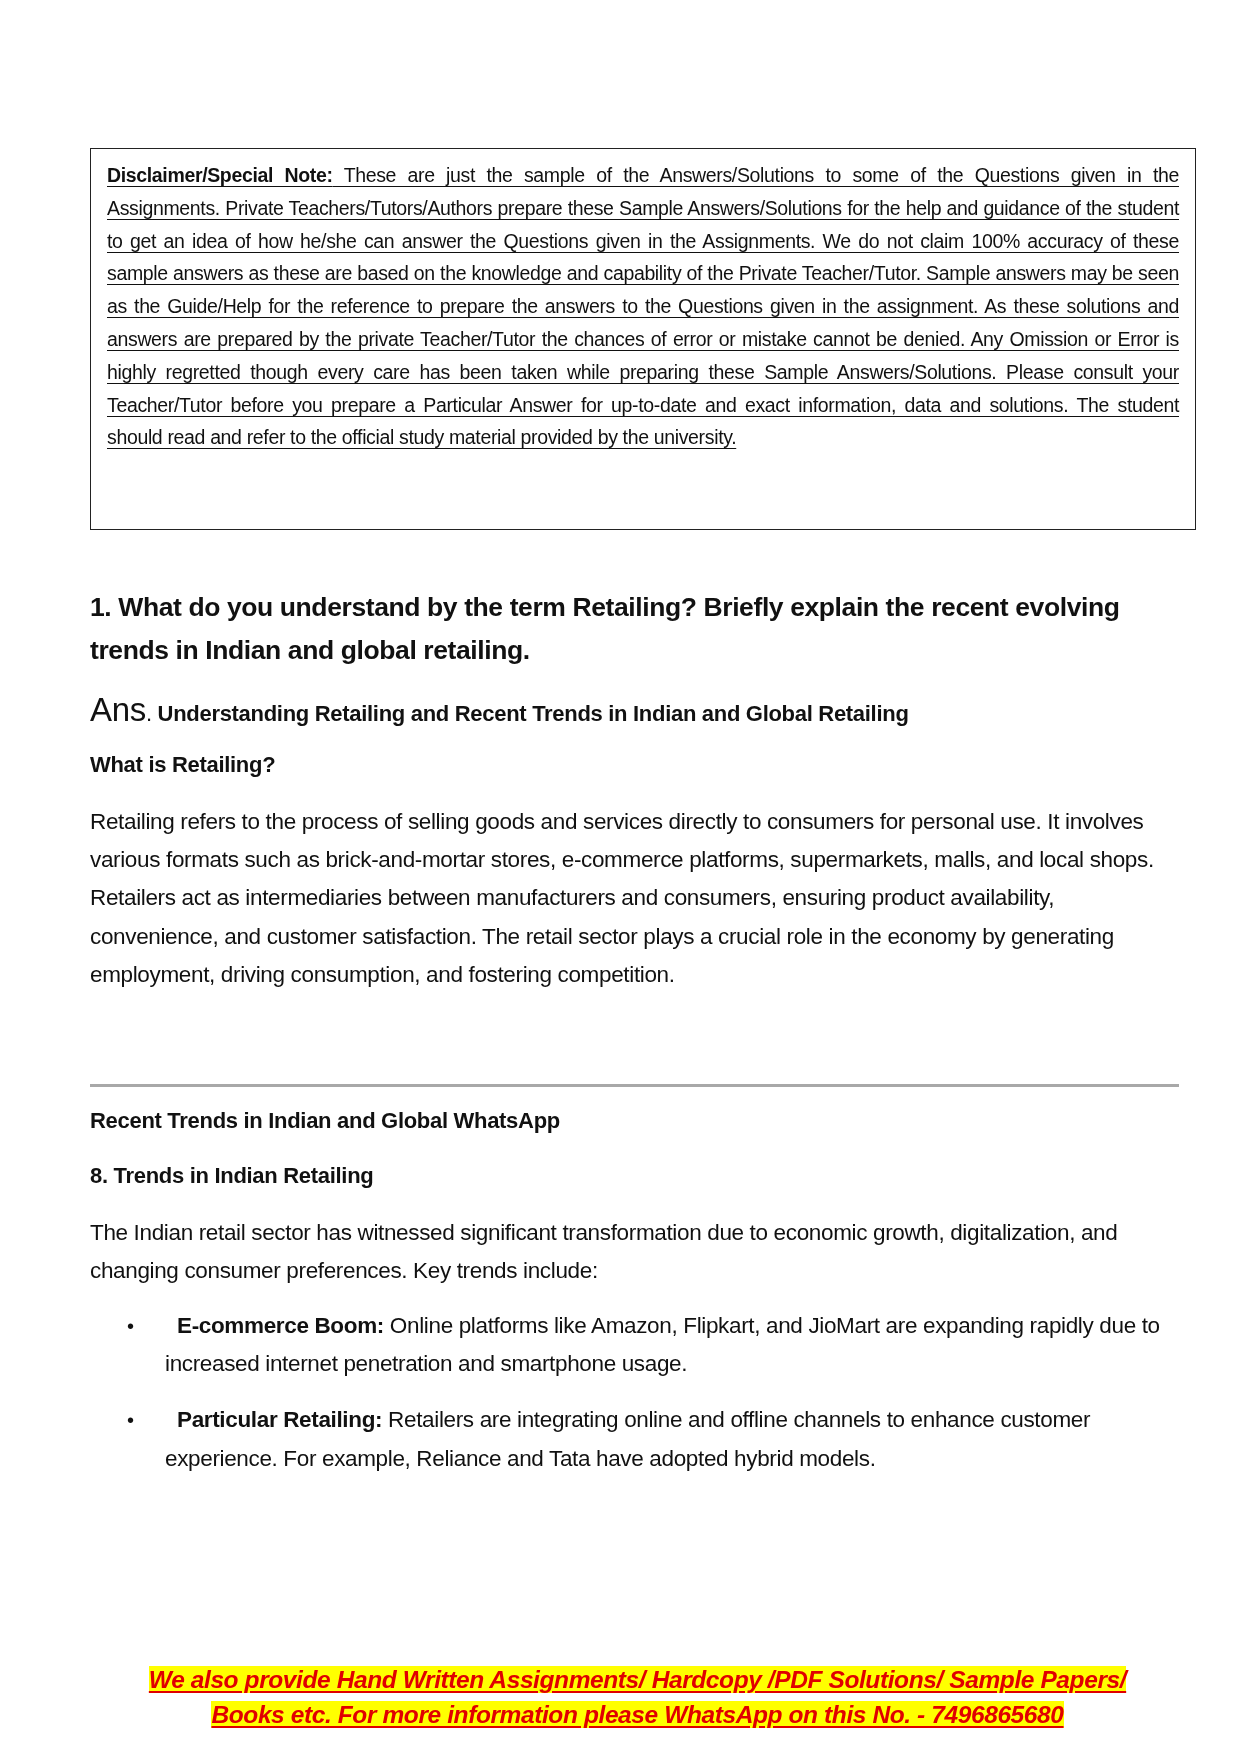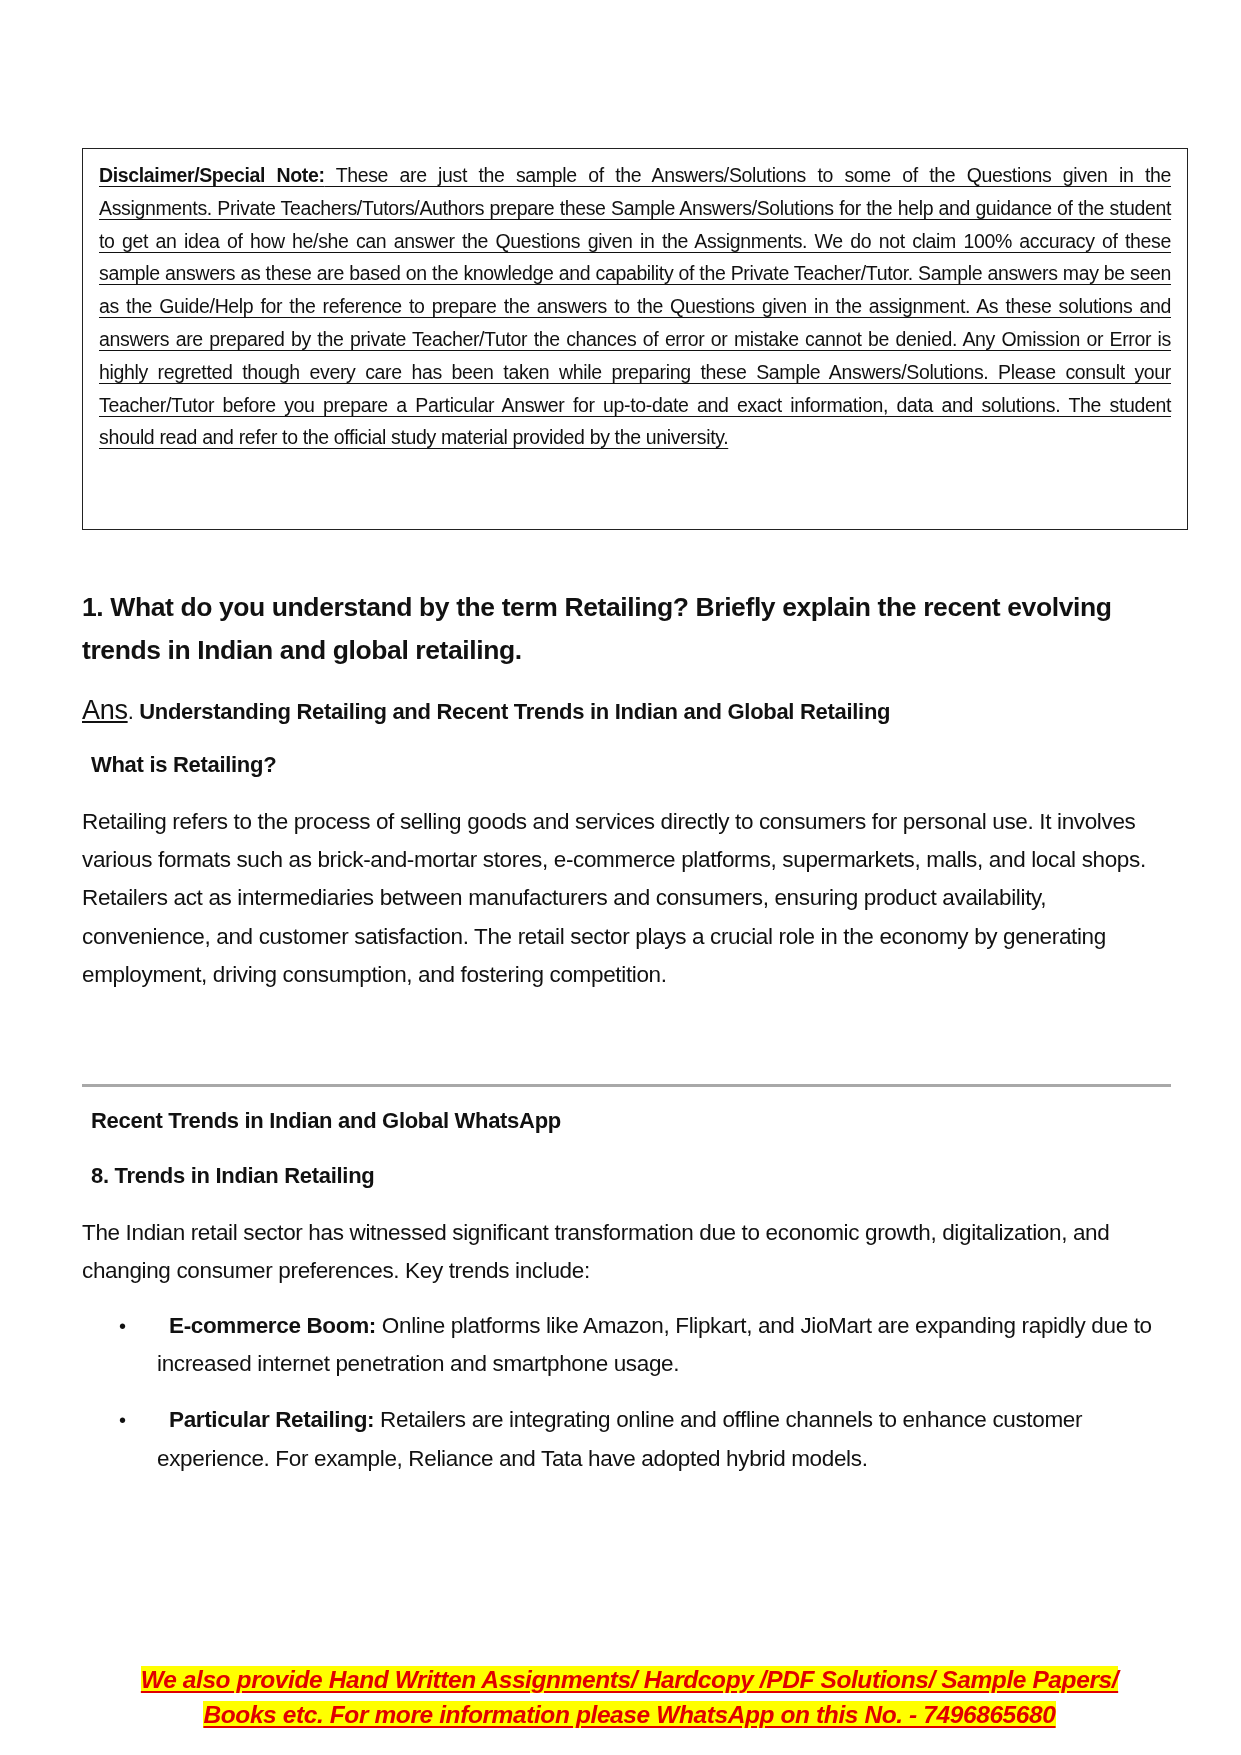--- a/index.html
+++ b/index.html
@@ -1,18 +1,18 @@
 <!DOCTYPE html>
 <html><head>
   <meta charset="utf-8">
   <style>
     html, body { margin: 0; padding: 0; background: #ffffff; }
     body { width: 1241px; height: 1755px; position: relative; overflow: hidden;
            font-family: "Liberation Sans", "DejaVu Sans", sans-serif; color: #111; }
-    .page { position: absolute; left: 8px; top: 0; width: 1071px; height: 1755px; }
+    .page { position: absolute; left: 16px; top: 0; width: 1071px; height: 1755px; }
 
     .disclaimer-box {
       position: absolute; left: 74px; top: 148px; width: 1106px; height: 382px;
       border: 1.5px solid #222; box-sizing: border-box;
       padding: 10px 16px 0 16px;
     }
     .disclaimer-text {
       font-size: 19.5px; line-height: 32.8px; text-align: justify;
       text-decoration: underline; text-underline-offset: 4px; color: #111;
       font-family: "Liberation Sans", sans-serif; letter-spacing: -0.35px;
@@ -20,25 +20,25 @@
     .disclaimer-text b { font-weight: bold; }
 
     .q-heading {
       position: absolute; left: 74px; top: 586px; width: 1080px;
       font-size: 26.5px; line-height: 43px; font-weight: bold; letter-spacing: -0.4px;
     }
     .ans-line {
       position: absolute; left: 74px; top: 692px; width: 1100px;
       font-weight: bold; font-size: 22px; line-height: 36px; letter-spacing: -0.3px;
     }
-    .ans-line .ans-prefix { font-size: 27px; font-weight: normal; text-decoration: underline; }
+    .ans-line .ans-prefix { font-size: 33px; font-weight: normal; }
     .ans-line .ans-dot { font-size: 22px; font-weight: normal; }
 
     .sub-heading {
-      position: absolute; left: 74px; font-size: 22px; font-weight: bold; letter-spacing: -0.3px; margin-left: 9px;
+      position: absolute; left: 74px; font-size: 22px; font-weight: bold; letter-spacing: -0.3px;
     }
     .body-para {
       position: absolute; left: 74px; width: 1090px;
       font-size: 22.5px; line-height: 38.2px; letter-spacing: -0.35px;
     }
     .separator {
       position: absolute; left: 74px; top: 1084px; width: 1089px; height: 3px;
       background: #a8a8a8;
     }
     .bullet-list { position: absolute; left: 74px; width: 1100px; margin: 0; padding: 0; list-style: none; }

